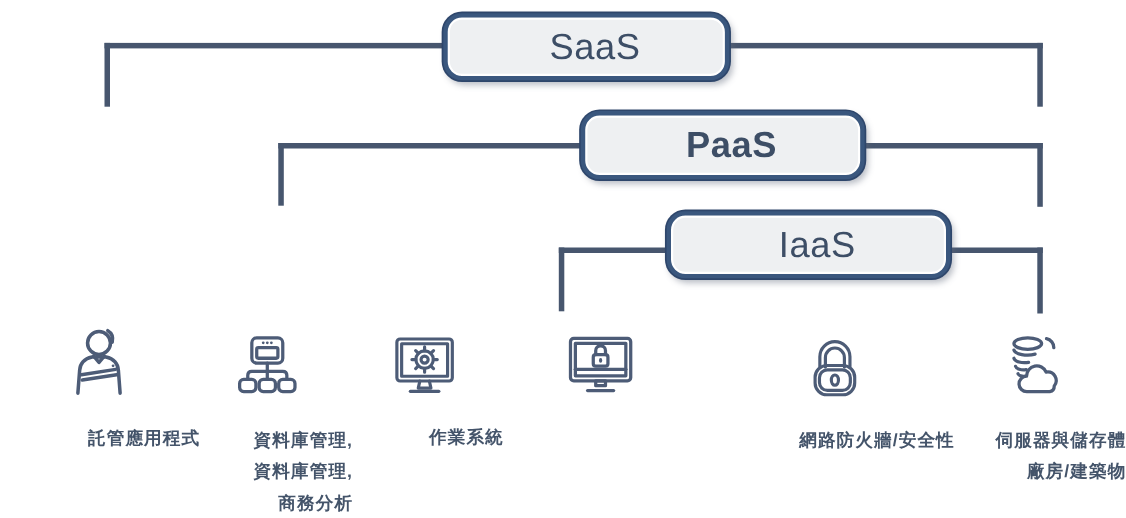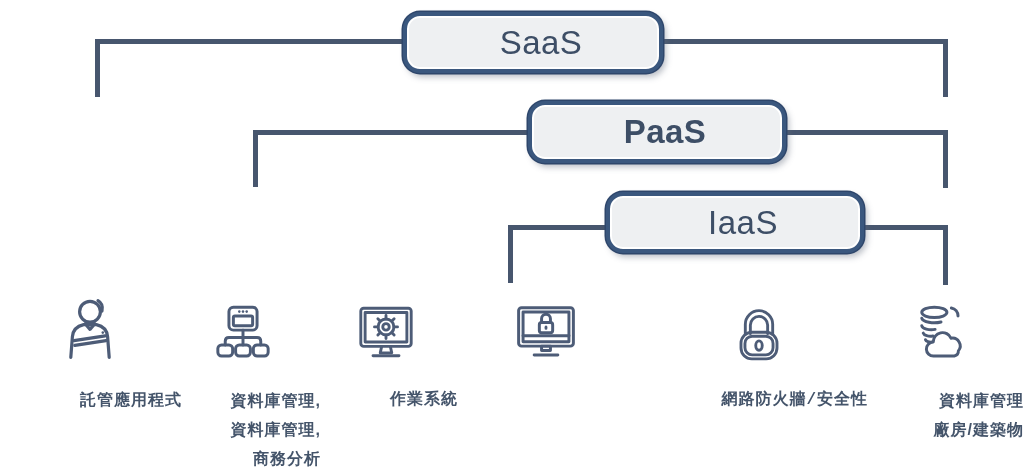--- a/index.html
+++ b/index.html
@@ -84,21 +84,21 @@
     font-weight:bold;
     font-size:16px;
     line-height:29px;
     letter-spacing:1px;
     white-space:nowrap;
   }
   .lb1{ left:10px;  top:385px; width:172px; }
   .lb2{ left:166px; top:386px; width:155px; }
   .lb3{ left:312px; top:384px; width:146px; }
   .lb4{ left:452px; top:386px; width:188px; }
-  .lb5{ left:650px; top:386px; width:218px;font-family:Liberation Mono, monospace; }
+  .lb5{ left:650px; top:386px; width:218px; }
   .lb6{ left:852px; top:386px; width:172px; }
 </style>
 </head>
 <body>
 
 <div class="stage">
 
   <div class="conn left  conn-saas-l"></div>
   <div class="conn right conn-saas-r"></div>
   <div class="conn left  conn-paas-l"></div>
@@ -199,17 +199,17 @@
     <div>資料庫管理,</div>
     <div>商務分析</div>
   </div>
   <div class="col-label lb3">
     <div>作業系統</div>
   </div>
   <div class="col-label lb5">
     <div>網路防火牆/安全性</div>
   </div>
   <div class="col-label lb6">
-    <div>資料庫管理</div>
+    <div>伺服器與儲存體</div>
     <div>廠房/建築物</div>
   </div>
 
 </div>
 
 </body></html>

